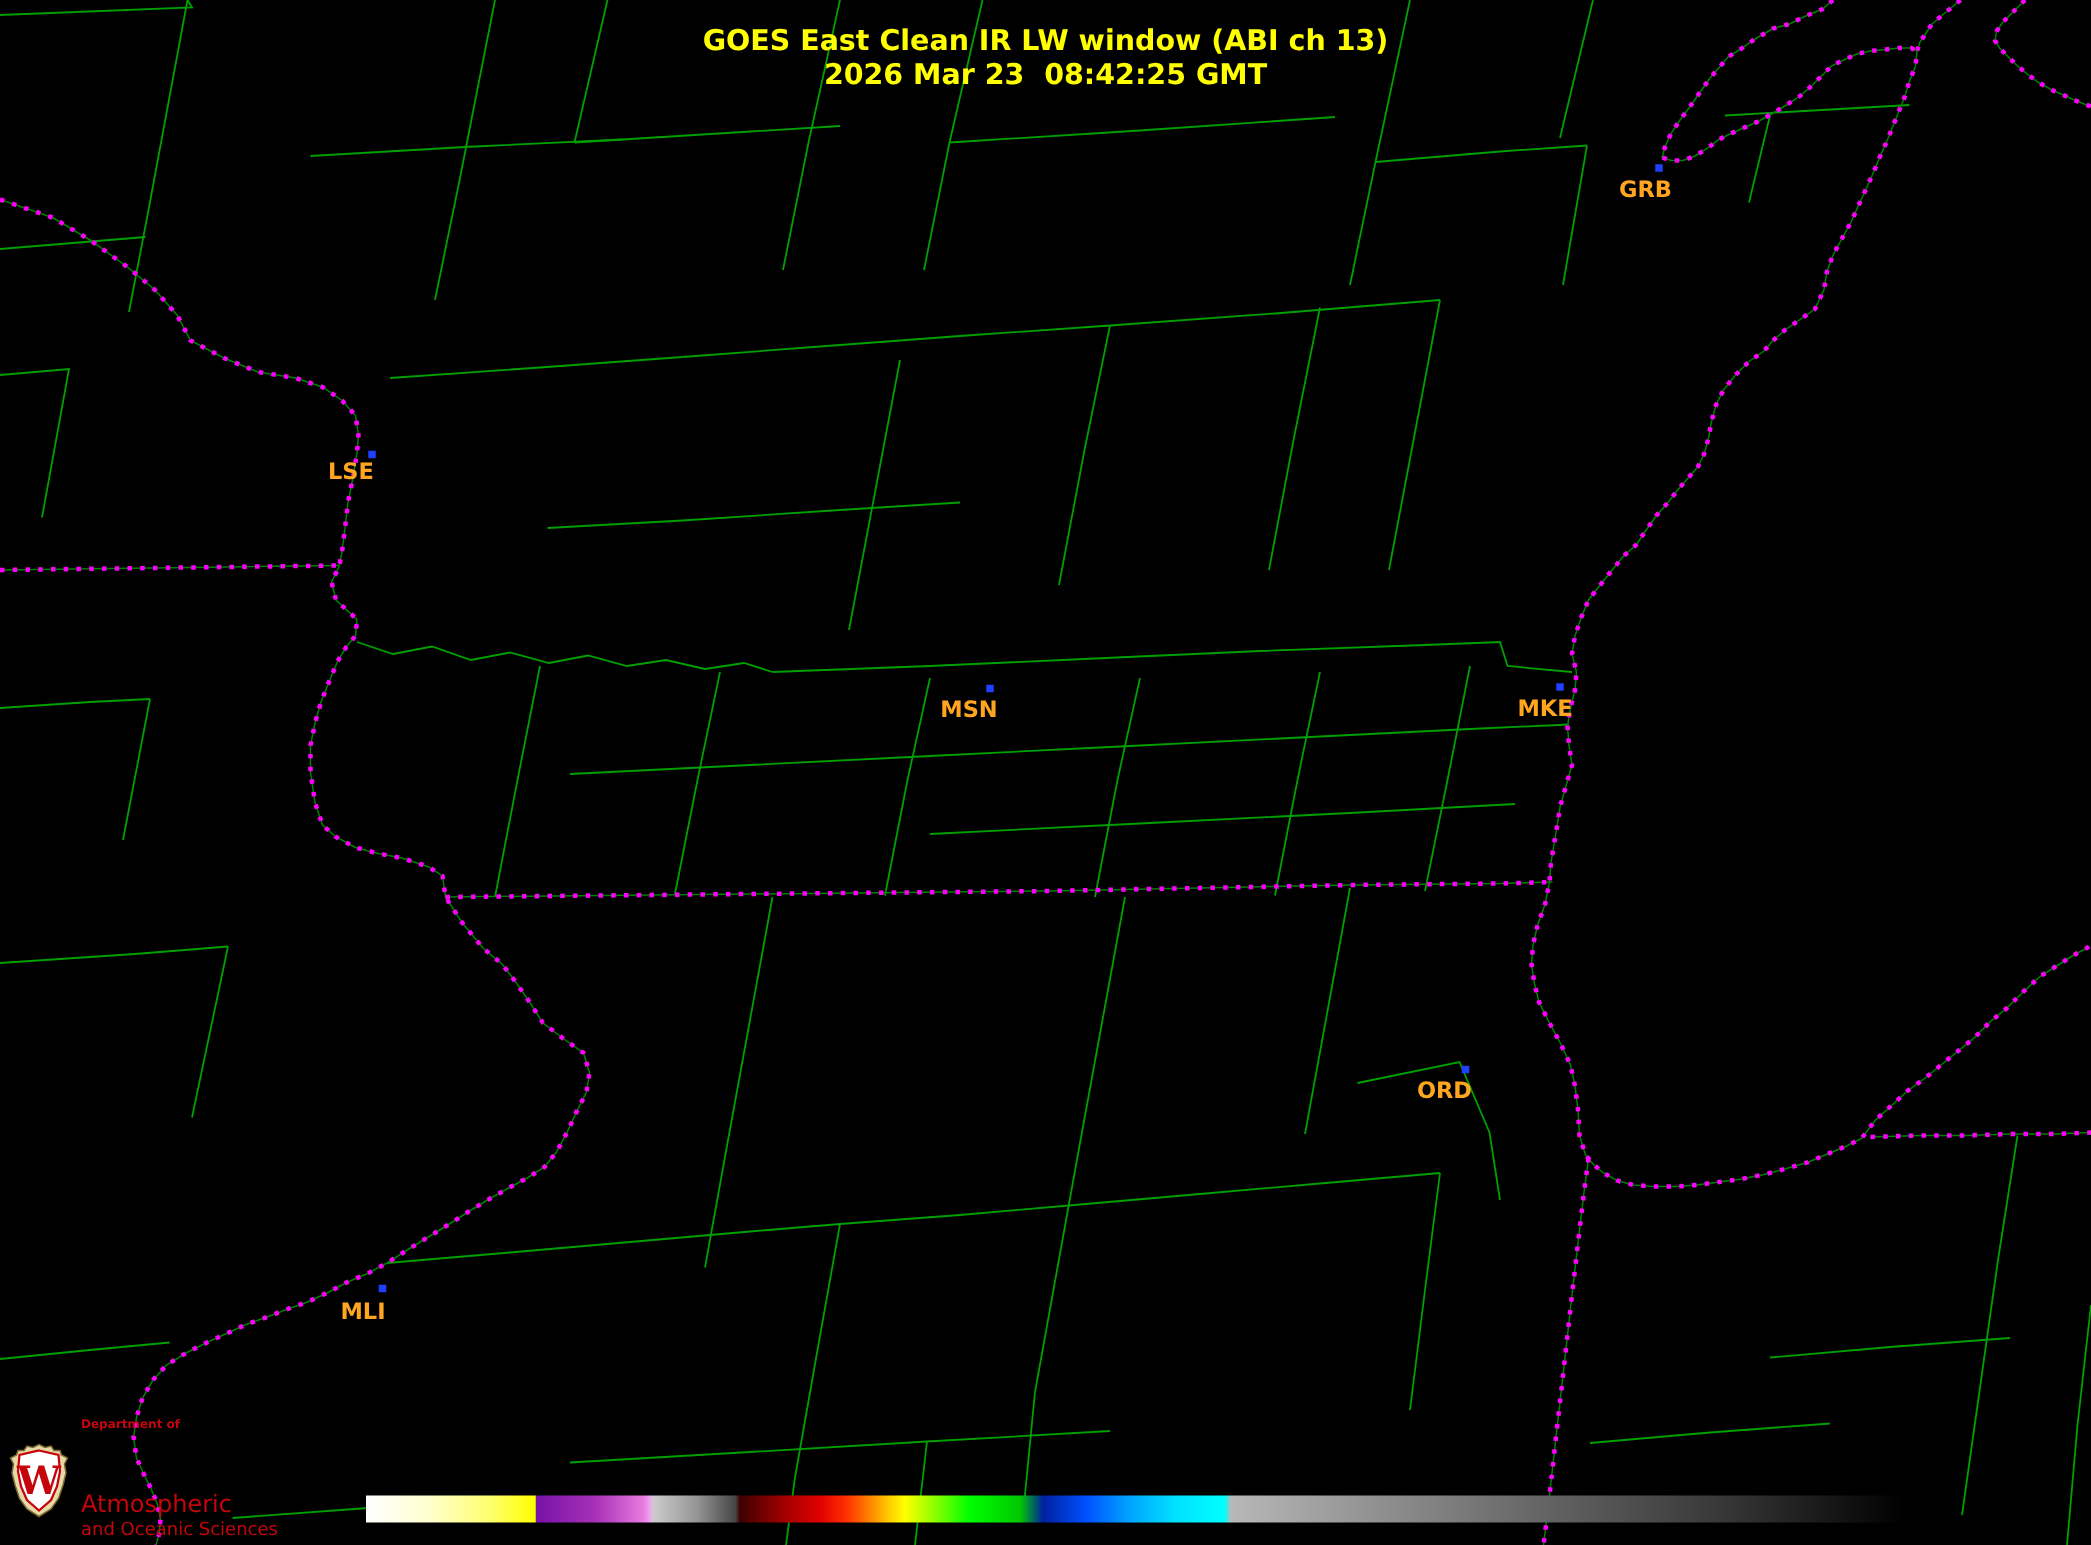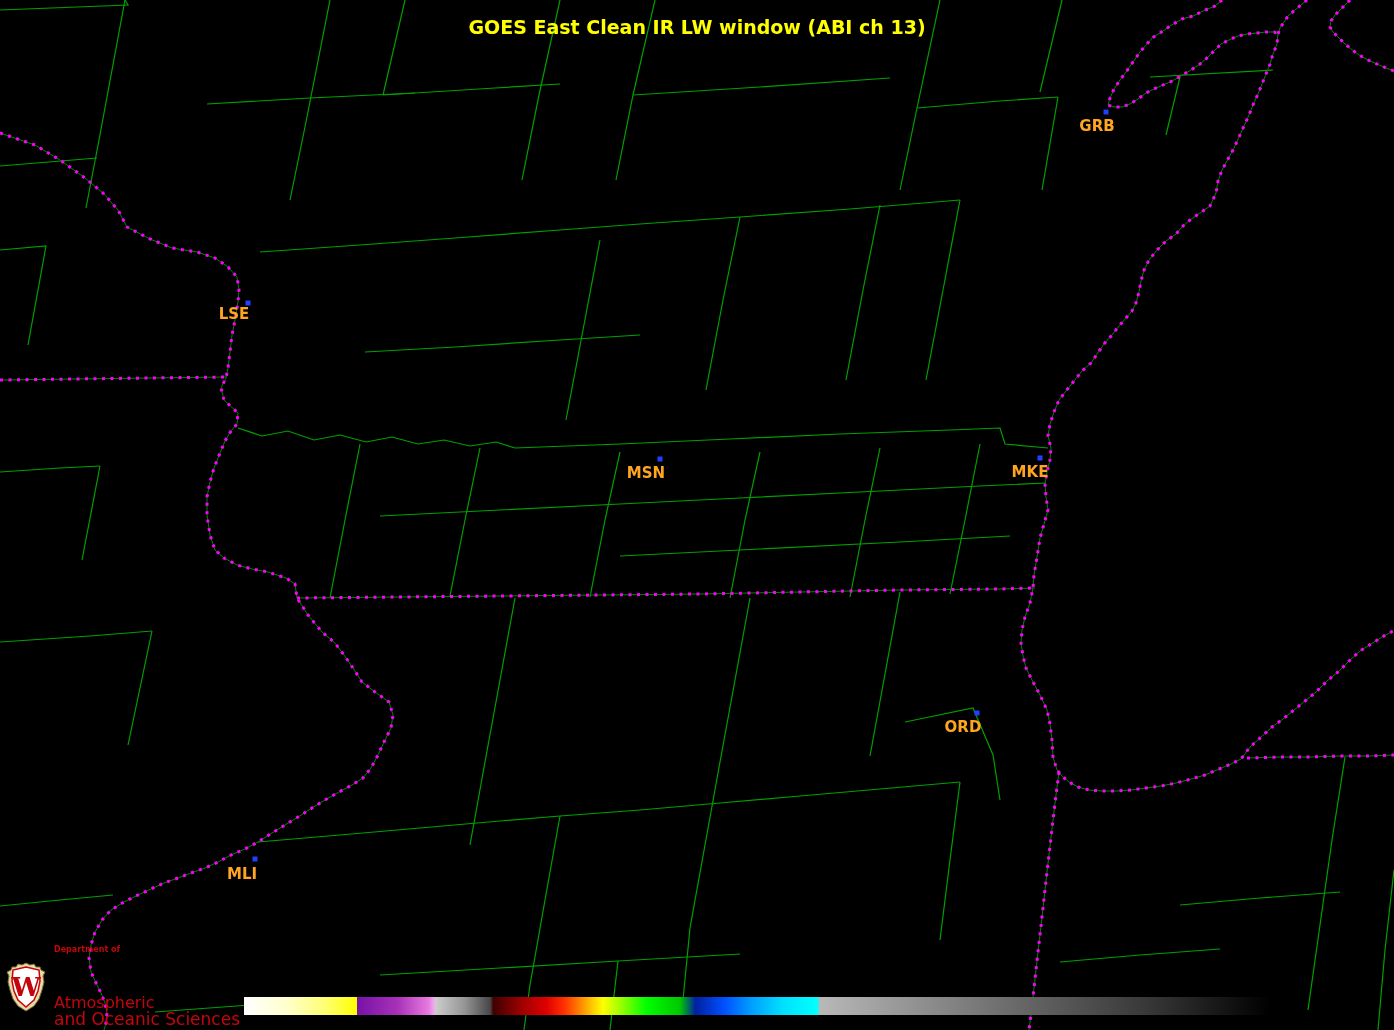--- a/index.html
+++ b/index.html
@@ -5,21 +5,21 @@
   html,body{margin:0;padding:0;background:#000;}
   #screen{position:relative;width:1394px;height:1030px;background:#000;overflow:hidden;
           font-family:"DejaVu Sans","Liberation Sans",sans-serif;}
   #map-svg{position:absolute;left:0;top:0;}
   .title-wrap{position:absolute;left:0;top:16px;width:100%;text-align:center;z-index:5;}
   .title-line{color:#ffff00;font-weight:bold;font-size:19px;line-height:23px;white-space:pre;}
   .logo{position:absolute;left:6px;bottom:2px;display:flex;align-items:center;z-index:6;}
   .logo-text{margin-left:8px;color:#c5050c;}
   .logo-dept{font-size:8px;font-weight:bold;margin-bottom:11px;}
   .logo-l1{font-size:16px;line-height:17px;margin-top:40px;}
-  .logo-l2{font-size:17px;line-height:17px;}
+  .logo-l2{font-size:12px;line-height:17px;}
 </style>
 </head>
 <body>
 
 <div id="screen">
 
   <svg id="map-svg" width="1394" height="1030" viewBox="0 0 1394 1030">
       <polyline points="0,10 128,5 125,0" fill="none" stroke="#00a000" stroke-width="1.2"></polyline>
       <polyline points="125,0 99,140 86,208" fill="none" stroke="#00a000" stroke-width="1.2"></polyline>
       <polyline points="0,166 97,158" fill="none" stroke="#00a000" stroke-width="1.2"></polyline>
@@ -135,20 +135,21 @@
       <rect x="1037.5" y="455.5" width="5" height="5" fill="#2040ff"></rect>
       <text x="1030" y="477" text-anchor="middle" fill="#ffa520" font-size="15" font-weight="bold" font-family="'DejaVu Sans','Liberation Sans',sans-serif">MKE</text>
       <rect x="974.5" y="710.5" width="5" height="5" fill="#2040ff"></rect>
       <text x="963" y="732" text-anchor="middle" fill="#ffa520" font-size="15" font-weight="bold" font-family="'DejaVu Sans','Liberation Sans',sans-serif">ORD</text>
       <rect x="252.5" y="856.5" width="5" height="5" fill="#2040ff"></rect>
       <text x="242" y="879" text-anchor="middle" fill="#ffa520" font-size="15" font-weight="bold" font-family="'DejaVu Sans','Liberation Sans',sans-serif">MLI</text>
     </svg>
 
   <div class="title-wrap">
     <div class="title-line">GOES East Clean IR LW window (ABI ch 13)</div>
+    <div class="title-line">2026 Mar 23  08:42:25 GMT</div>
   </div>
 
   <div class="logo">
     <svg width="40" height="50" viewBox="0 0 40 50">
       <path d="M20 1 L24 3 L28 2 L30 5 L34 5 L35 8 L39 10 L37 14 L38 20 L36 28 L33 37 L28 44 L20 49 L12 44 L7 37 L4 28 L2 20 L3 14 L1 10 L5 8 L6 5 L10 5 L12 2 L16 3 Z" fill="#e8d9a8" stroke="#7a6a30" stroke-width="1"></path>
       <path d="M20 5 L33 8 L34 19 L32 29 L28 38 L20 45 L12 38 L8 29 L6 19 L7 8 Z" fill="#ffffff" stroke="#c5050c" stroke-width="1.5"></path>
       <text x="20" y="34" text-anchor="middle" font-size="26" font-weight="bold" fill="#c5050c" font-family="'DejaVu Serif','Liberation Serif',serif">W</text>
     </svg>
     <div class="logo-text">
       <div class="logo-dept">Department of</div>

